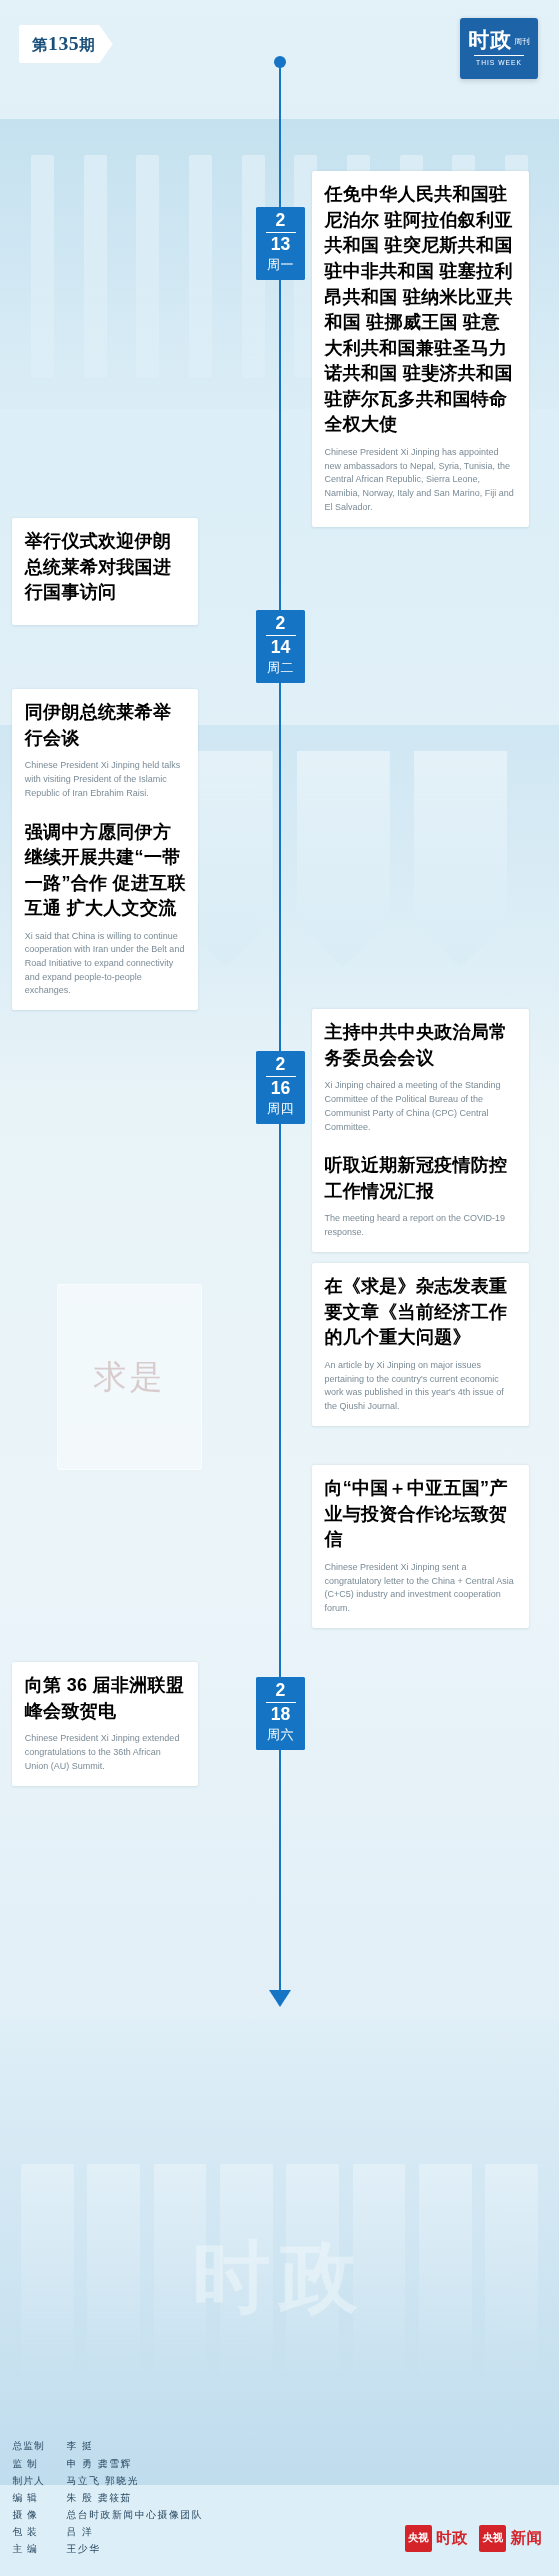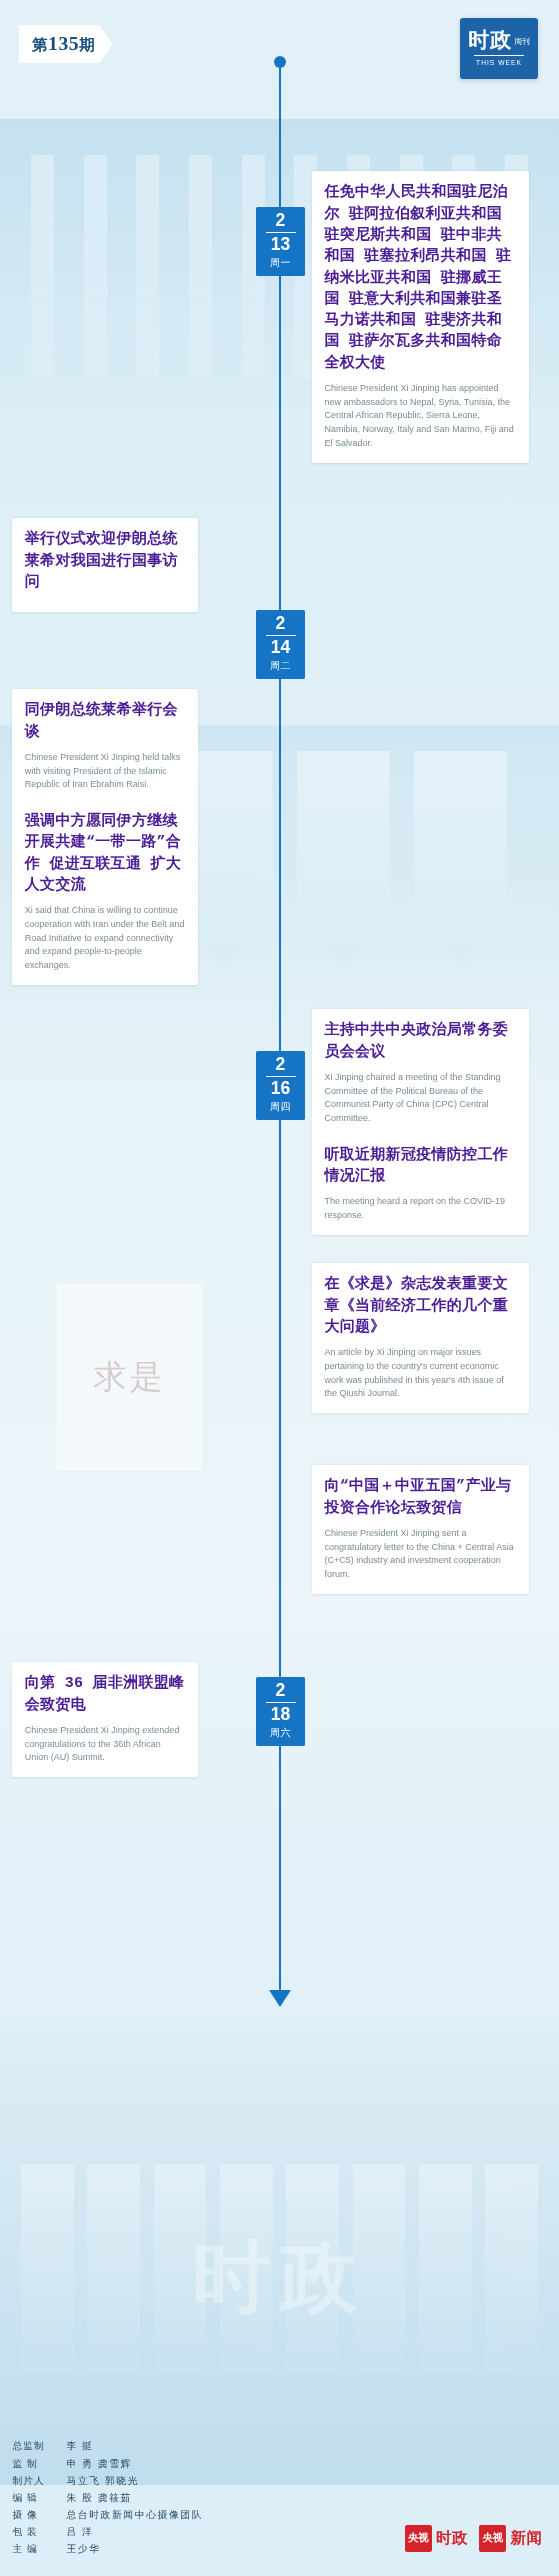--- a/index.html
+++ b/index.html
@@ -130,37 +130,37 @@
     position: absolute; left: 256px; width: 49px;
     background: #1574c4; color: #ffffff;
     text-align: center;
     border-radius: 1.6px;
     padding: 4.1px 0 5.2px;
     font-family: "Liberation Sans", sans-serif;
   }
   .date-chip .m { font-size: 17.6px; font-weight: bold; line-height: 1.05; }
   .date-chip .hr { width: 30px; height: 1px; background:#fff; margin: 2.1px auto; }
   .date-chip .d { font-size: 17.6px; font-weight: bold; line-height: 1.05; }
-  .date-chip .w { font-size: 10px; margin-top: 3.1px; letter-spacing: 0.5px; }
+  .date-chip .w { font-size: 13px; margin-top: 3.1px; letter-spacing: 0.5px; }
 
   .card {
     position: absolute;
     background: #ffffff;
     border-radius: 2.1px;
     padding: 11.4px 12.4px 12.4px;
     box-shadow: 0 0.5px 2.6px rgba(40,80,110,0.12);
   }
   .card.right { left: 312px; width: 217px; }
   .card.left  { left: 12.4px;  width: 186px; }
   .card h3 {
-    color: #4c1d95;
-    font-size: 15px;
+    color: #000000;
+    font-size: 18px;
     line-height: 1.42;
     font-weight: bold;
-    font-family: Liberation Mono, monospace;
+    font-family: Liberation Sans, sans-serif;
     margin-bottom: 6.2px;
     letter-spacing: 0.3px;
   }
   .card h3 + .en { margin-top: 8px; }
   .card .en {
     color: #7a8b96;
     font-size: 9px;
     line-height: 1.52;
     margin-bottom: 9.3px;
     font-family: "Liberation Sans", sans-serif;

